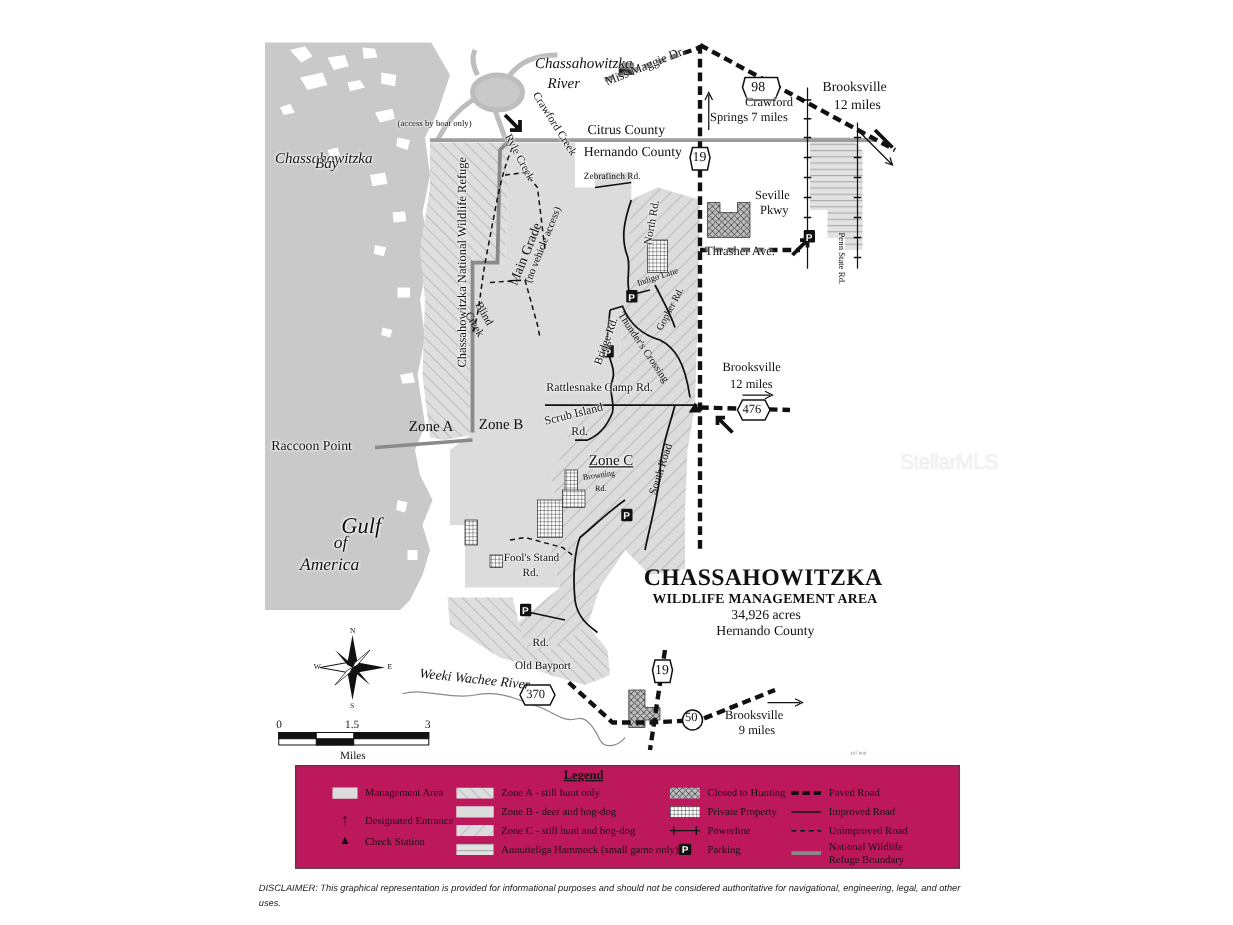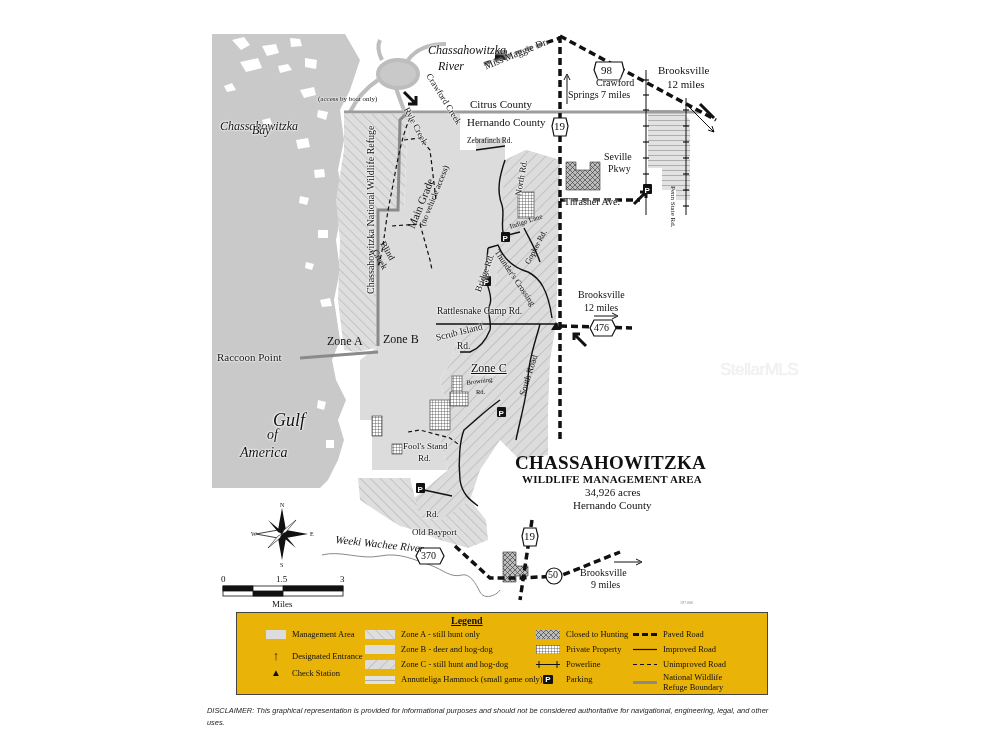--- a/index.html
+++ b/index.html
@@ -3,21 +3,21 @@
 <meta charset="utf-8">
 <style>
   html, body { margin:0; padding:0; background:#ffffff; }
   body { width:986px; height:740px; position:relative; overflow:hidden; font-family:"Liberation Serif", serif; color:#111; }
   #map { position:absolute; left:0; top:0; width:986px; height:740px; }
   .lbl { position:absolute; white-space:nowrap; font-family:"Liberation Serif", serif; color:#111; line-height:1; }
   .ital { font-style:italic; }
   .halo { text-shadow: 0 0 2px #fff, 0 0 2px #fff, 0 0 3px #fff; }
   .title-main { font-weight:bold; font-size:19px; letter-spacing:0.3px; }
   .title-sub { font-weight:bold; font-size:11px; letter-spacing:0.2px; }
-  .legend { position:absolute; left:236px; top:612px; width:532px; height:83px; border:1.5px solid #444; background:#eab308; box-sizing:border-box; }
+  .legend { position:absolute; left:236px; top:612px; width:532px; height:83px; border:1.5px solid #444; background:#be185d; box-sizing:border-box; }
   .legend-title { position:absolute; left:214px; top:2px; font-size:10px; font-weight:bold; text-decoration:underline; }
   .lg-item { position:absolute; display:flex; align-items:center; font-size:8.5px; white-space:nowrap;margin-left:24px; }
   .sw { width:30px; height:9px; margin-right:6px; flex:none; }
   .disclaimer { position:absolute; left:207px; top:705px; width:570px; font-family:"Liberation Sans", sans-serif; font-style:italic; font-size:7.4px; line-height:12px; color:#222; }
   .watermark { position:absolute; left:720px; top:360px; font-family:"Liberation Sans", sans-serif; font-size:17px; color:#f2f2f2; text-shadow:0 0 1px #e2e2e2; letter-spacing:-0.5px; }
   .scale-num { position:absolute; font-size:9px; }
 </style>
 </head>
 <body>
 

